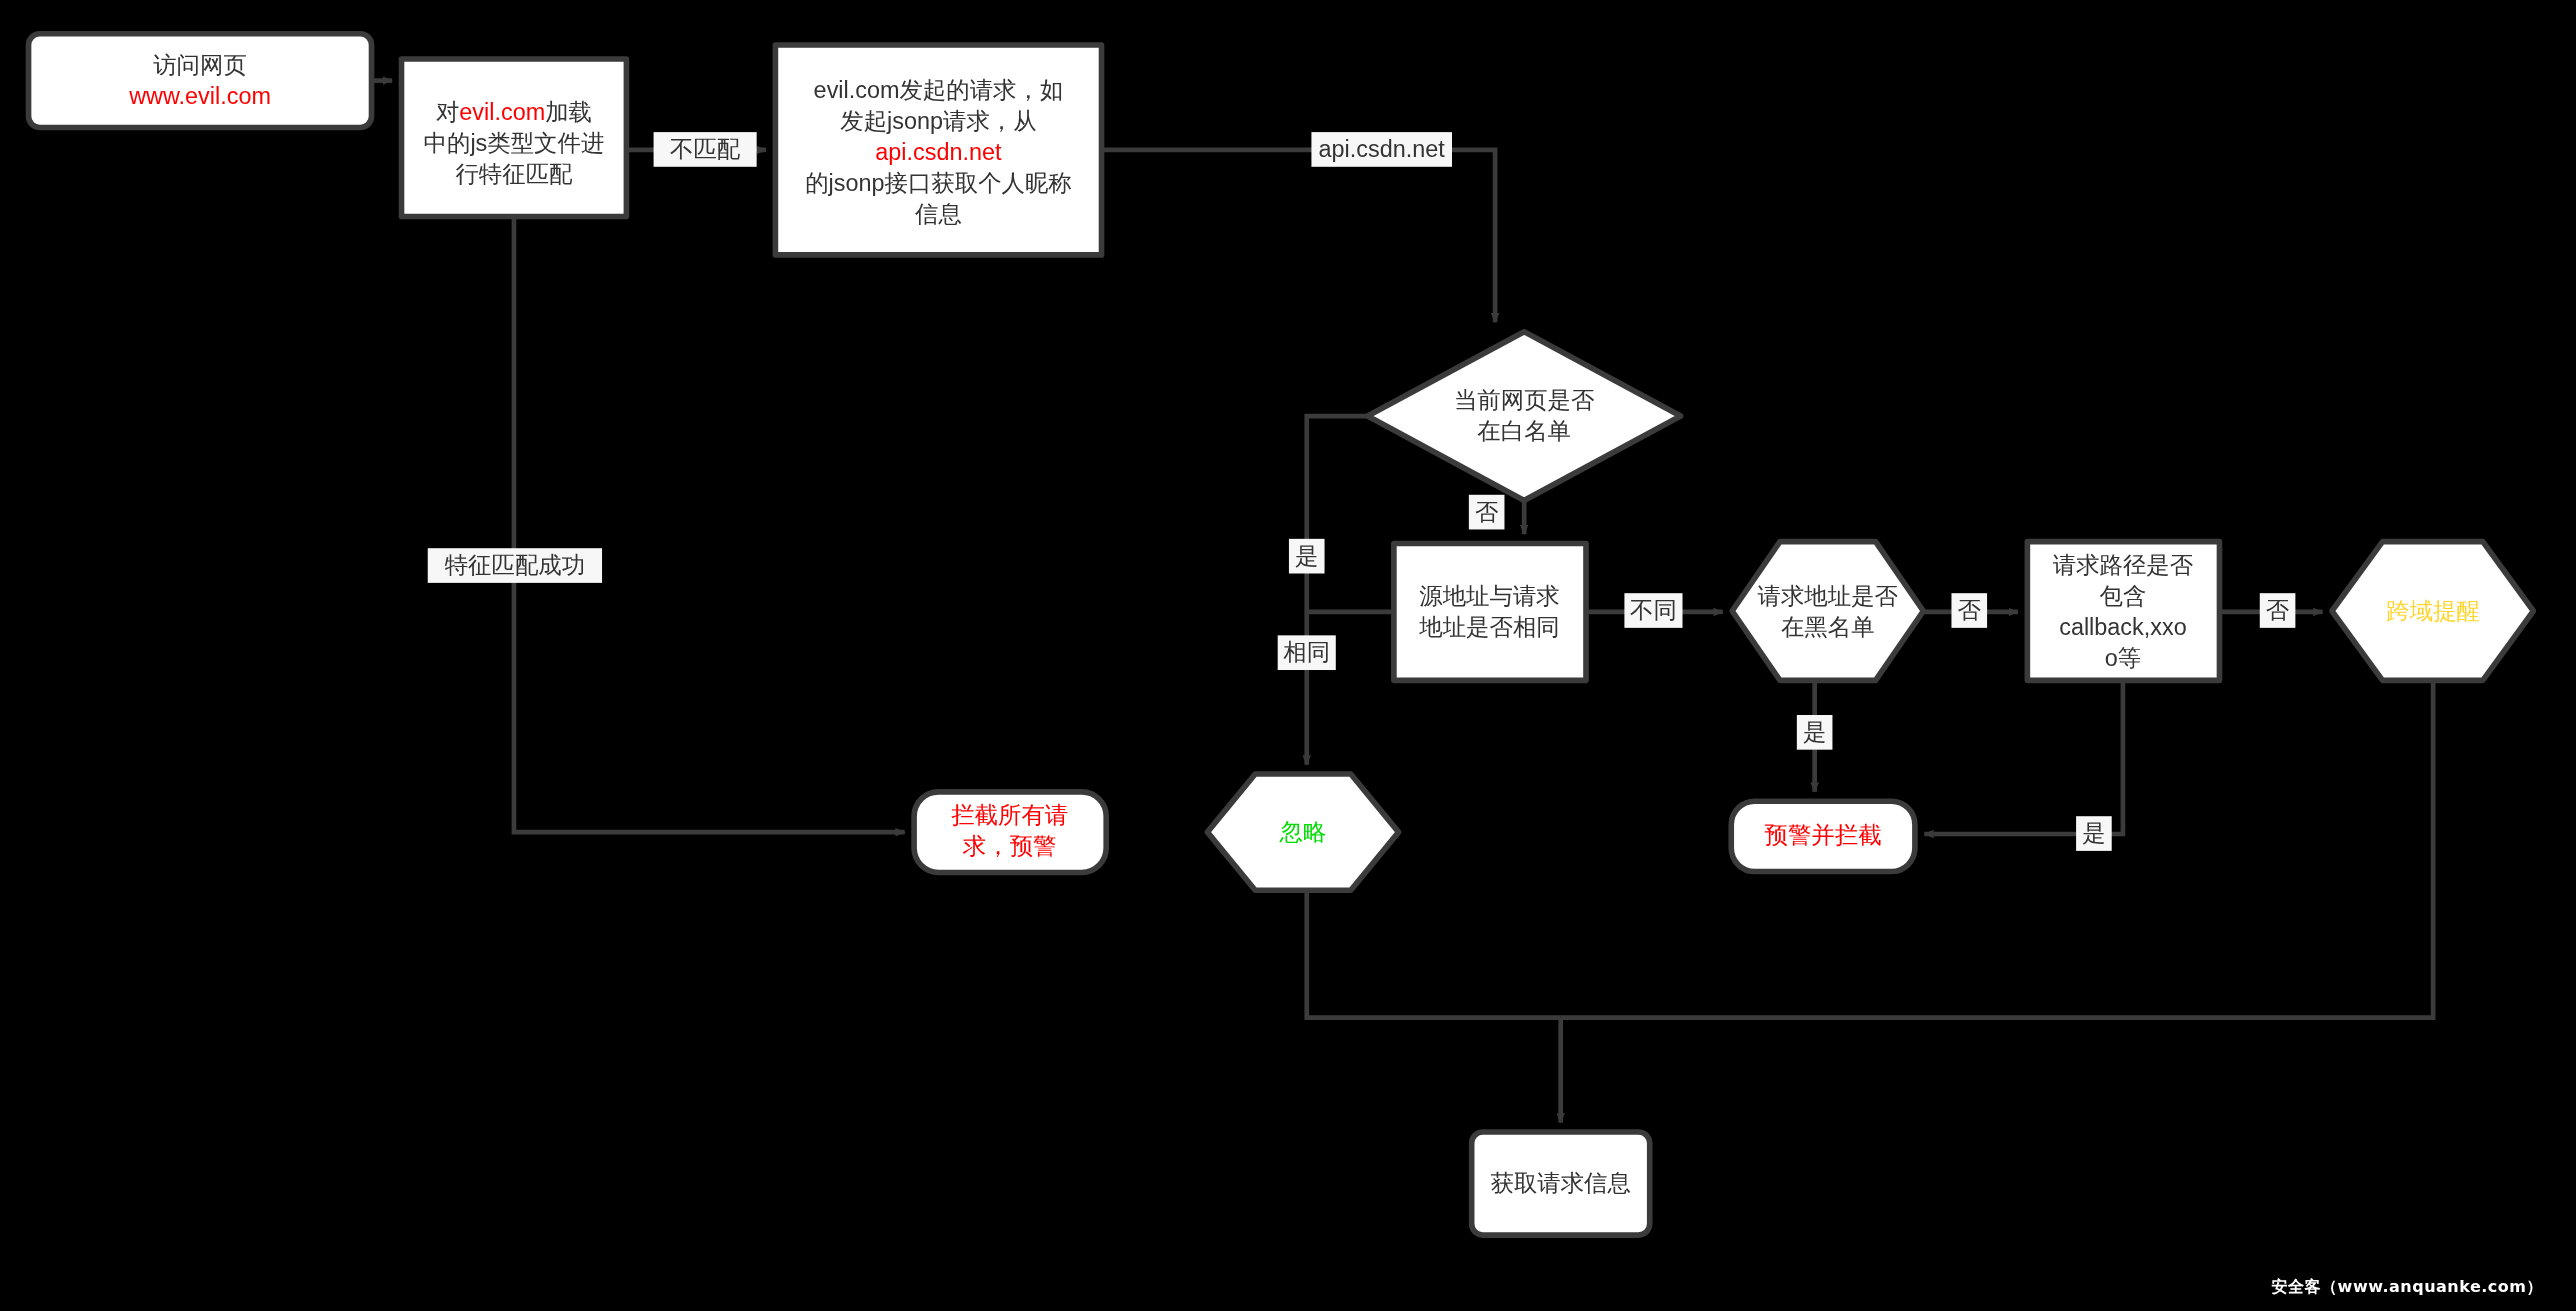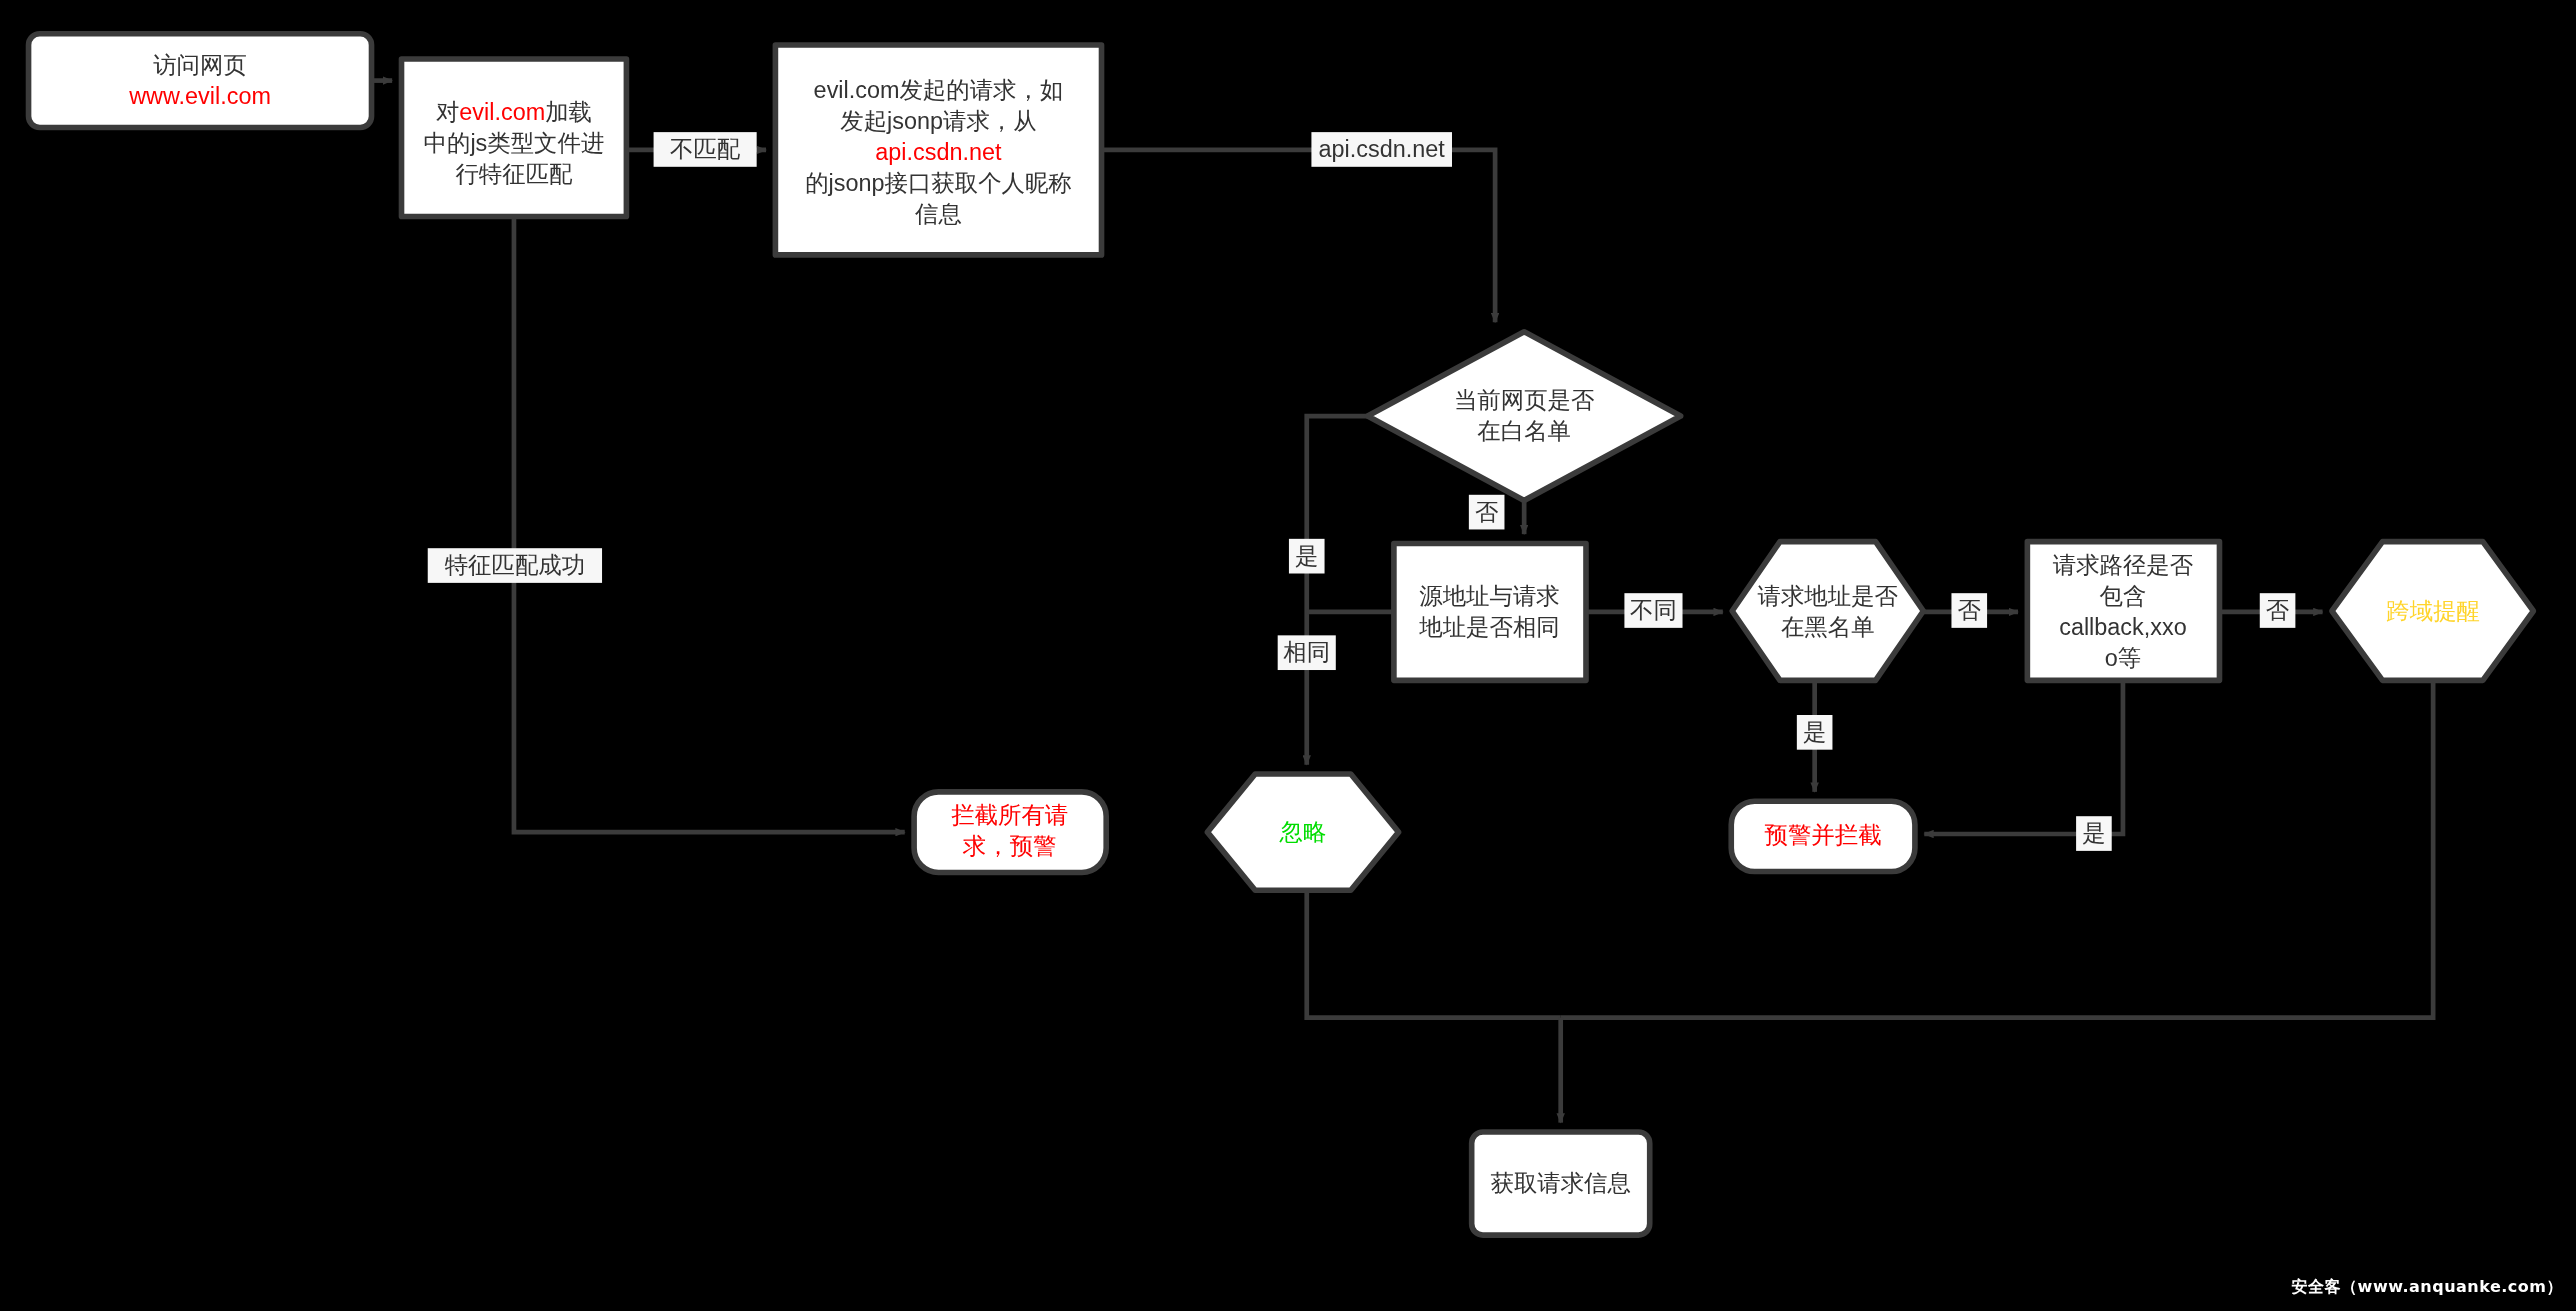--- a/index.html
+++ b/index.html
@@ -51,21 +51,21 @@
   }
   .edge-label-text {
     font-family: "Liberation Sans", "DejaVu Sans", sans-serif;
     font-size: 25px;
     fill: #333333;
     text-anchor: middle;
     dominant-baseline: middle;
   }
   .watermark {
     position: absolute;
-    right: 13px;
+    right: 33px;
     bottom: 13px;
     color: #ffffff;
     font-size: 16px;
     font-family: "DejaVu Sans", sans-serif;
     font-weight: bold;
     letter-spacing: 0.5px;
     white-space: nowrap;
   }
 </style>
 </head>

